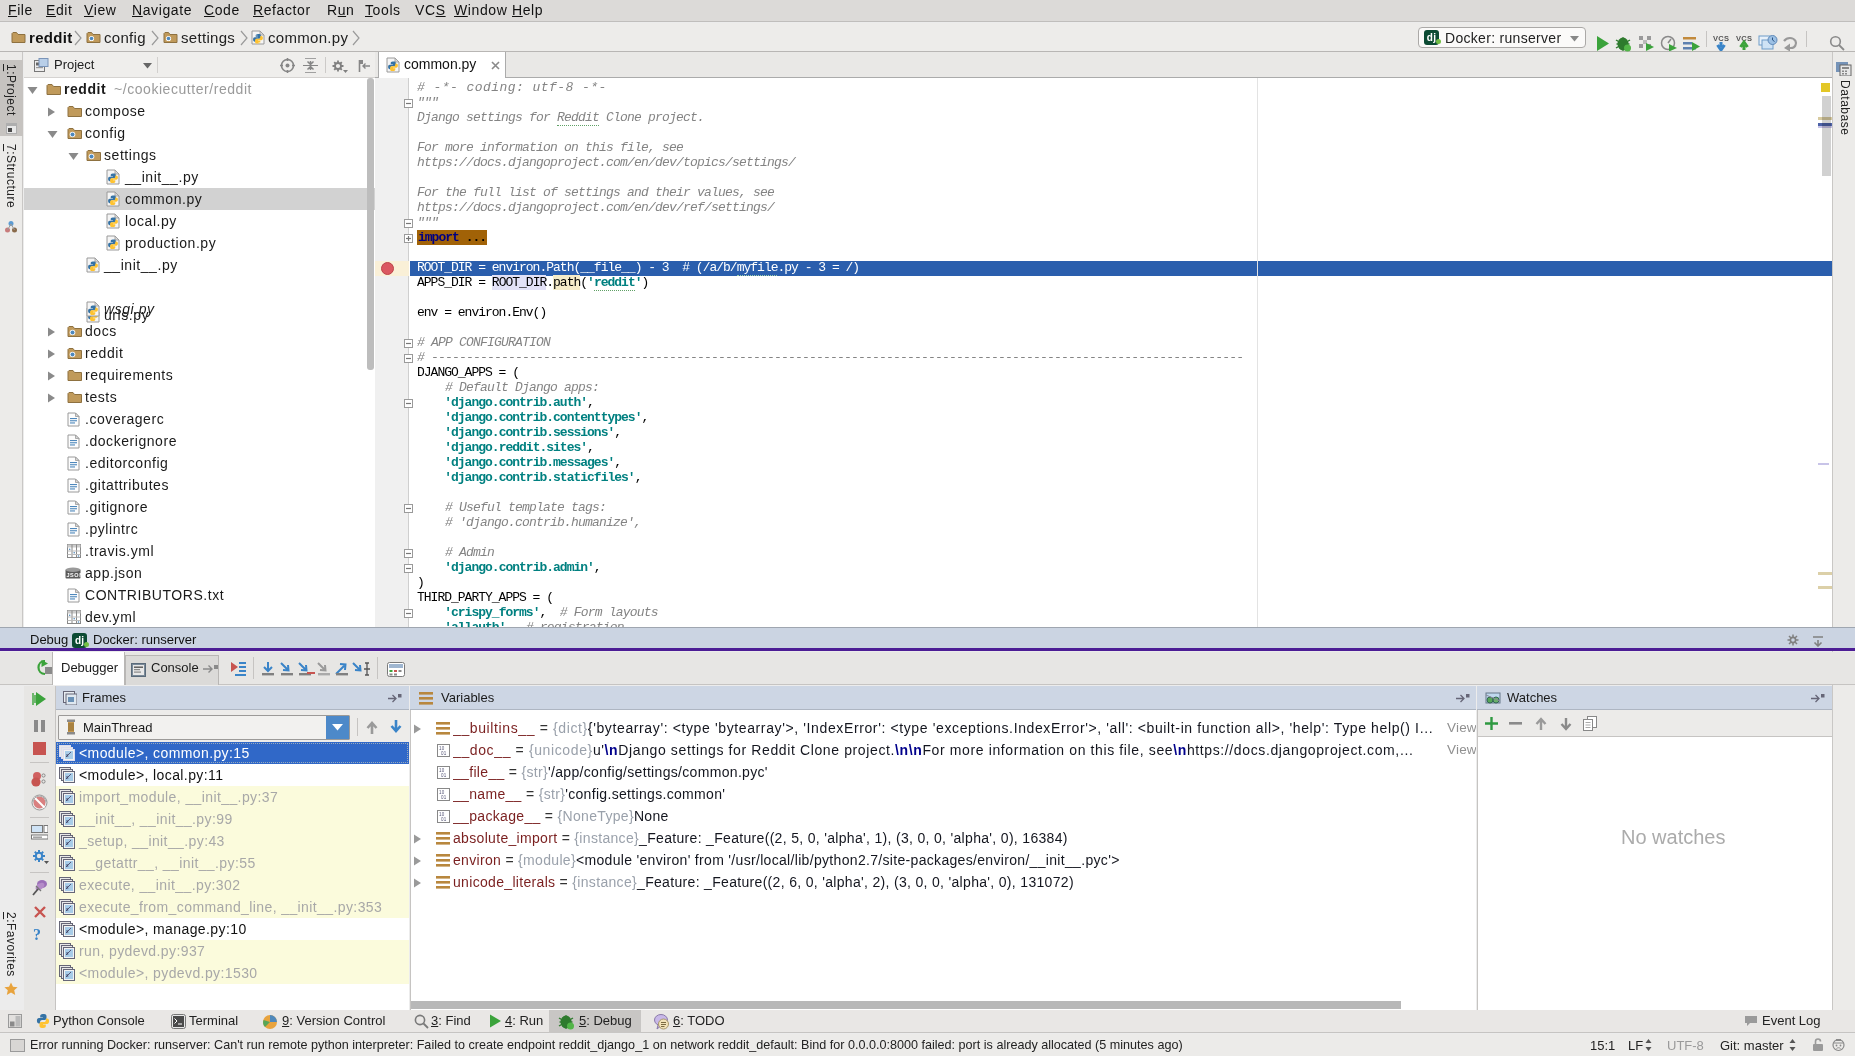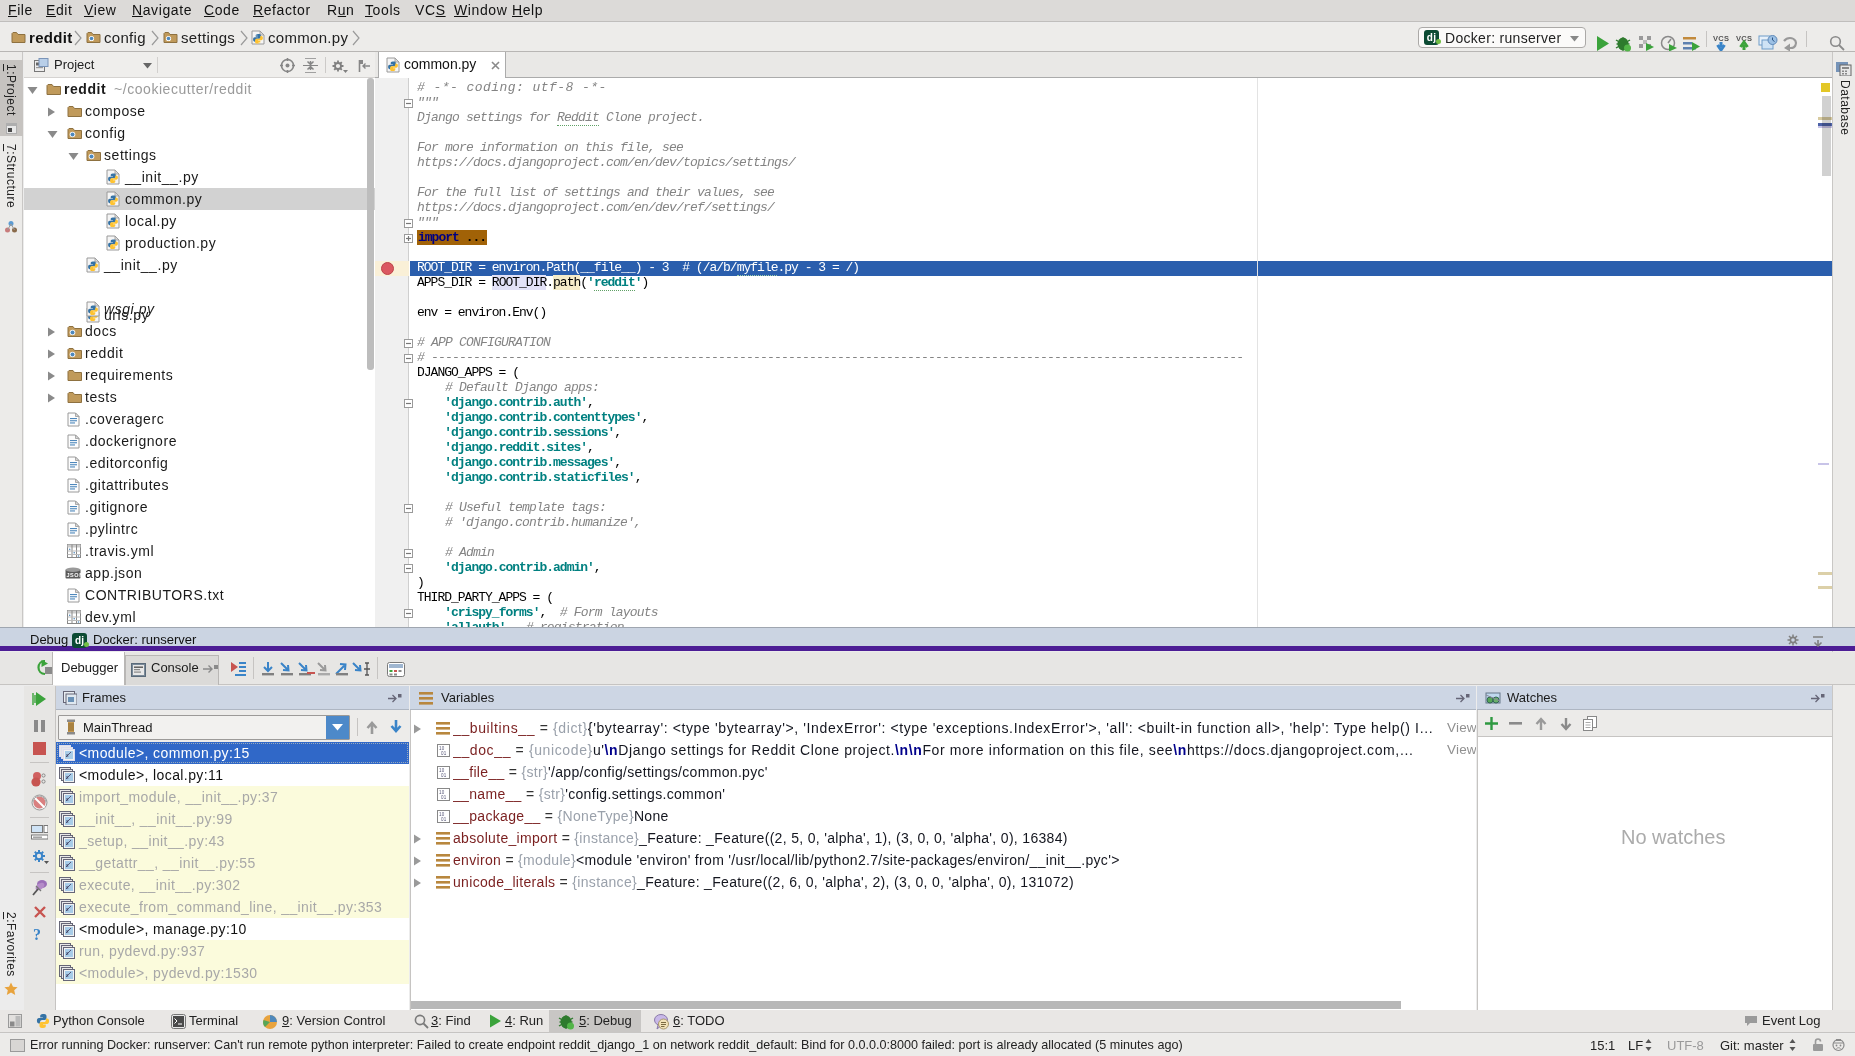--- a/index.html
+++ b/index.html
@@ -25,21 +25,21 @@
 #editor { left:375px; top:78px; width:1457px; height:549px; background:#fff; overflow:hidden; }
 #gutter { position:absolute; left:0; top:0; width:34px; height:549px; background:#F0F0F0; border-right:1px solid #CFCFCF; }
 .cl { position:absolute; left:42px; height:15px; line-height:15px; font-family:"Liberation Mono", monospace; font-size:13px; letter-spacing:-1px; white-space:pre; color:#000; }
 .cm { font-style:italic; color:#848484; letter-spacing:-0.8px; }
 .cm1 { font-style:italic; color:#848484; letter-spacing:0.45px; }
 .str { font-weight:bold; color:#008080; }
 .kw { font-weight:bold; color:#000080; }
 #execline { position:absolute; left:35px; top:183px; width:1422px; height:15px; background:#2A5EAD; }
 #marginline { position:absolute; left:882px; top:0; width:1px; height:549px; background:#E3E3E3; }
 
-#dbgtitle { left:0; top:627px; width:1855px; height:24px; background:#CBD4E2; border-top:1px solid #9FA6B0; border-bottom:5px solid #4c1d95; font-size:13px; color:#111; }
+#dbgtitle { left:0; top:627px; width:1855px; height:24px; background:#CBD4E2; border-top:1px solid #9FA6B0; border-bottom:3px solid #4c1d95; font-size:13px; color:#111; }
 #dbgtoolrow { left:0; top:652px; width:1855px; height:33px; background:#E7E6E4; border-bottom:1px solid #C6C4C2; }
 #dbgleft { left:24px; top:686px; width:32px; height:324px; background:#E7E6E4; border-right:1px solid #C6C4C2; }
 #frameshead { left:56px; top:686px; width:353px; height:24px; background:#CDD6E4; border-bottom:1px solid #AEB6C2; font-size:13px; }
 #varshead { left:410px; top:686px; width:1066px; height:24px; background:#CDD6E4; border-bottom:1px solid #AEB6C2; font-size:13px; }
 #watchhead { left:1477px; top:686px; width:355px; height:24px; background:#CDD6E4; border-bottom:1px solid #AEB6C2; font-size:13px; }
 #framesbody { left:56px; top:710px; width:353px; height:300px; background:#fff; overflow:hidden; }
 #varsbody { left:410px; top:710px; width:1066px; height:300px; background:#fff; overflow:hidden; border-left:1px solid #C6C4C2; }
 #watchbody { left:1477px; top:710px; width:355px; height:300px; background:#fff; overflow:hidden; border-left:1px solid #C6C4C2; }
 .frow { position:absolute; left:0; width:353px; height:22px; line-height:22px; white-space:nowrap; font-size:14px; letter-spacing:0.4px; }
 .vrow { position:absolute; left:0; width:1500px; height:22px; line-height:22px; white-space:nowrap; font-size:14px; letter-spacing:0.32px; }

